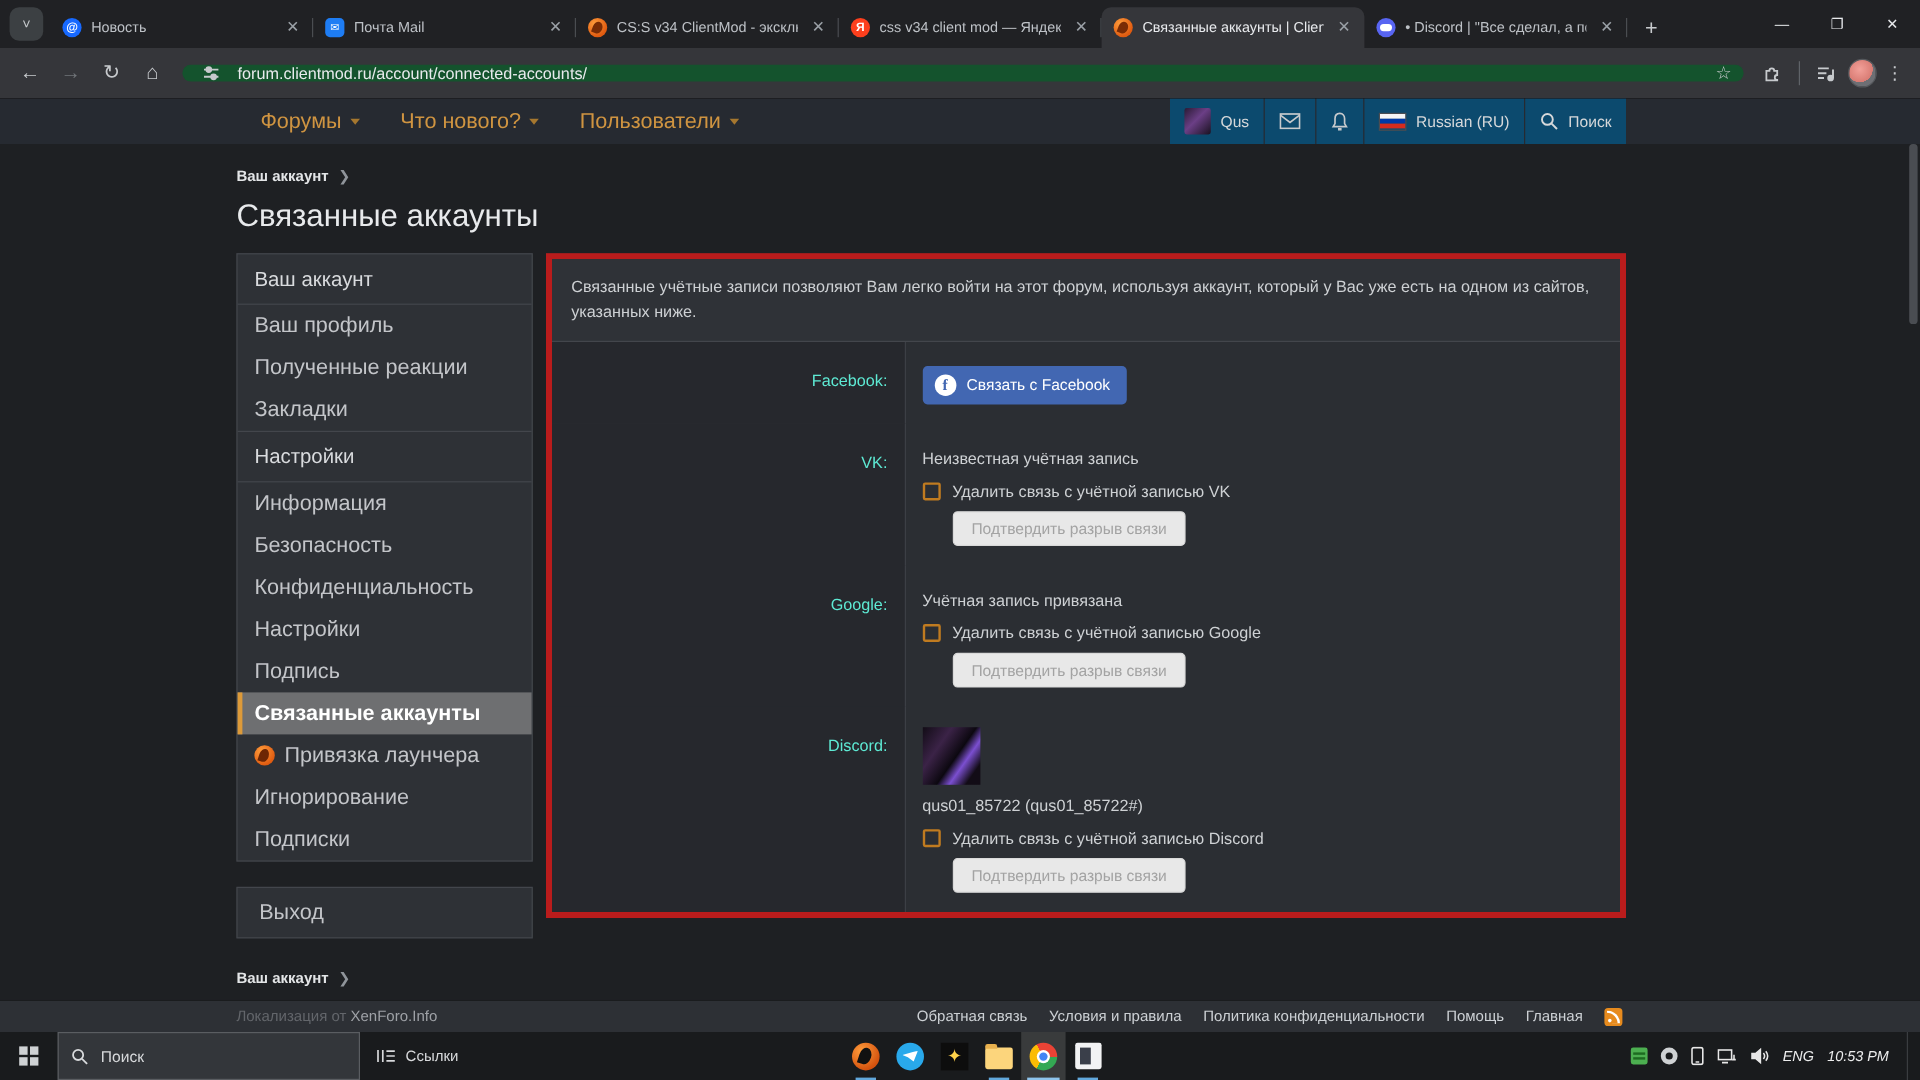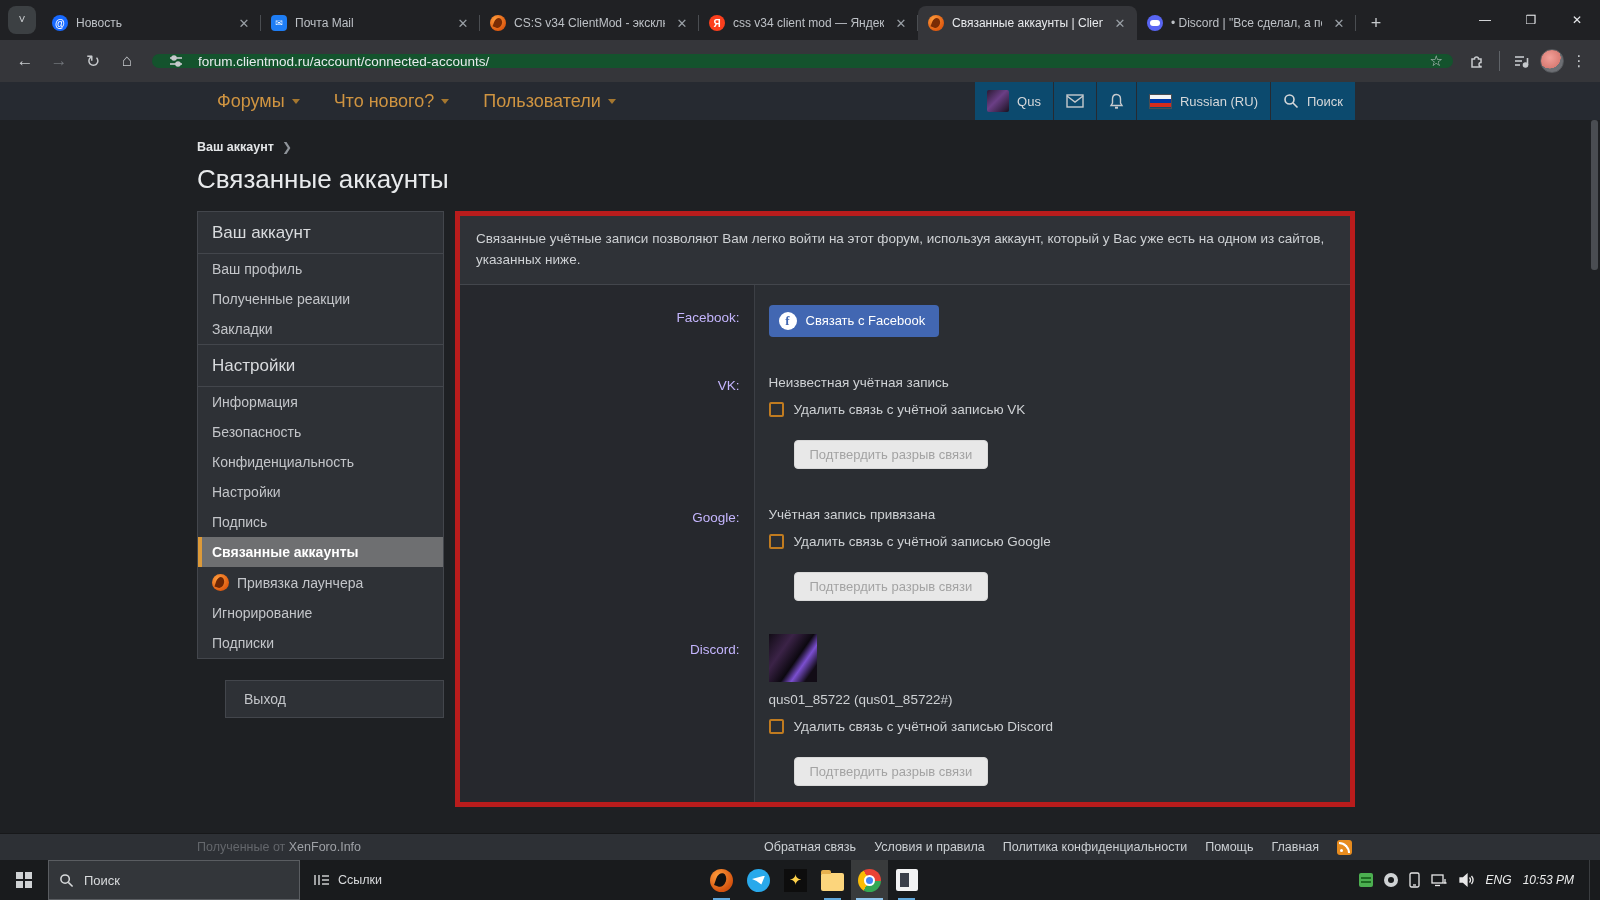--- a/index.html
+++ b/index.html
@@ -61,44 +61,44 @@
   .crumb-chev { color:#8f949a; font-size:12px; }
   .page-title { margin:10px 0 16px 197px; color:#e8eaec; font-size:26px; font-weight:normal; }
 
   .columns { display:flex; gap:11px; margin:0 245px 0 197px; align-items:flex-start; }
 
   
   .sidecol { width:247px; flex:none; }
   .side-box { background:#2e3136; border:1px solid #43464c; }
   .side-header { font-size:17px; color:#d9dbde; padding:11px 14px 10px 14px; border-bottom:1px solid #43464c; }
   .side-header.second { border-top:1px solid #43464c; }
-  .side-item { display:flex; align-items:center; gap:8px; padding:7px 10px; color:#c3c5c9; font-size:14px; border-left:4px solid transparent; }
+  .side-item { display:flex; align-items:center; gap:8px; padding:7px 10px; color:#c3c5c9; font-size:18px; border-left:4px solid transparent; }
   .side-item.selected { background:#6e6f71; color:#ffffff; font-weight:bold; border-left:4px solid #dd9a39; }
   .launcher-icon { width:17px; height:17px; border-radius:50%; background:radial-gradient(circle at 35% 30%, #ff9d3c, #e05b10 72%); position:relative; flex:none; }
   .launcher-icon:after { content:""; position:absolute; left:4px; top:3px; width:8px; height:11px; border-radius:50% 50% 50% 0; background:#6d2604; transform:rotate(18deg); }
-  .logout-box { margin-top:21px;margin-left:28px; }
+  .logout-box { margin-top:21px; }
   .logout-box .side-item { padding:10px 14px; }
 
   
   .main-box { flex:1; background:#2b2e33; border:5px solid #b91c1c; }
   .intro { background:#2f3237; border-bottom:1px solid #43464c; padding:13px 16px; color:#ced1d4; font-size:13.5px; line-height:1.55; }
   .rows { display:table; width:100%; border-collapse:collapse; }
   .prow { display:table-row; }
   .plabel { display:table-cell; width:294px; background:#26282d; border-right:1px solid #3c3f45; text-align:right;
-    padding:25px 14px 8px 8px; color:#c4b5fd; font-size:13.5px; vertical-align:top; }
+    padding:25px 14px 8px 8px; color:#5eead4; font-size:13.5px; vertical-align:top; }
   .pcontent { display:table-cell; padding:15px 16px 16px 14px; vertical-align:top; color:#ced1d4; font-size:13.5px; }
   .fb-btn { display:inline-flex; align-items:center; gap:9px; background:#4267b2; color:#fff; font-size:13px;
     border:none; border-radius:4px; padding:7px 14px 7px 10px; margin-top:5px; }
   .fb-ic { width:18px; height:18px; border-radius:50%; background:#fff; color:#4267b2; font-weight:bold; font-size:13px;
     display:flex; align-items:center; justify-content:center; font-family:"Liberation Serif",serif; }
   .status-line { margin:7px 0 12px 0; }
   .chk-row { display:flex; align-items:center; gap:10px; margin-bottom:9px; }
   .chk { width:15px; height:15px; border:2px solid #c07b20; border-radius:2px; background:transparent; flex:none; }
   .confirm-btn { margin-left:25px; background:#e8e8e8; color:#a3a3a3; font-size:13px; border:1px solid #d9d9d9;
-    border-radius:4px; padding:6px 15px;margin-top:14px; }
+    border-radius:4px; padding:6px 15px; }
   .discord-avatar { width:48px; height:48px; margin:2px 0 10px 0;
     background:linear-gradient(125deg, #120c16 0%, #3b2347 30%, #0c0810 55%, #7b4fd0 68%, #120c16 85%); }
   .acct-name { margin-bottom:12px; }
 
   .breadcrumb-bottom { margin:26px 0 0 197px; display:flex; align-items:center; gap:8px; }
 
   .page-footer { position:absolute; left:0; right:0; bottom:0; height:27px; background:#2d3035; border-top:1px solid #17181a;
     display:flex; align-items:center; padding:0 248px 0 197px; font-size:12.5px; }
   .loc { color:#63666b; } .loc a { color:#9ea1a6; text-decoration:none; }
   .foot-links { margin-left:auto; display:flex; align-items:center; gap:18px; }
@@ -398,21 +398,21 @@
       </div>
     </div>
 
     <div class="breadcrumb-bottom">
       <span class="crumb">Ваш аккаунт</span>
       <span class="crumb-chev">❯</span>
     </div>
 
     <div class="page-footer">
       <span class="loc">
-        <span>Полученные от</span>
+        <span>Локализация от</span>
         <a>XenForo.Info</a>
       </span>
       <div class="foot-links">
         <span>Обратная связь</span>
         <span>Условия и правила</span>
         <span>Политика конфиденциальности</span>
         <span>Помощь</span>
         <span>Главная</span>
         <span class="rss"></span>
       </div>

